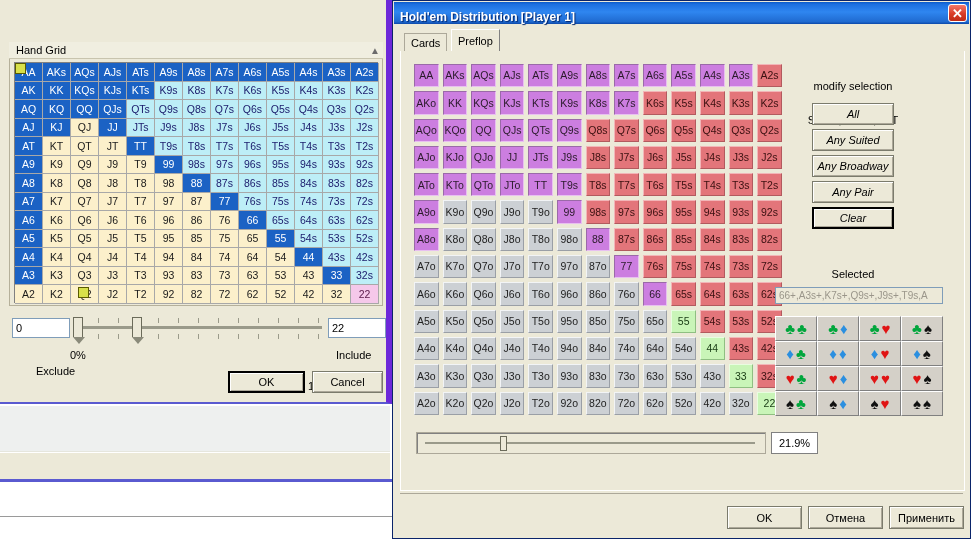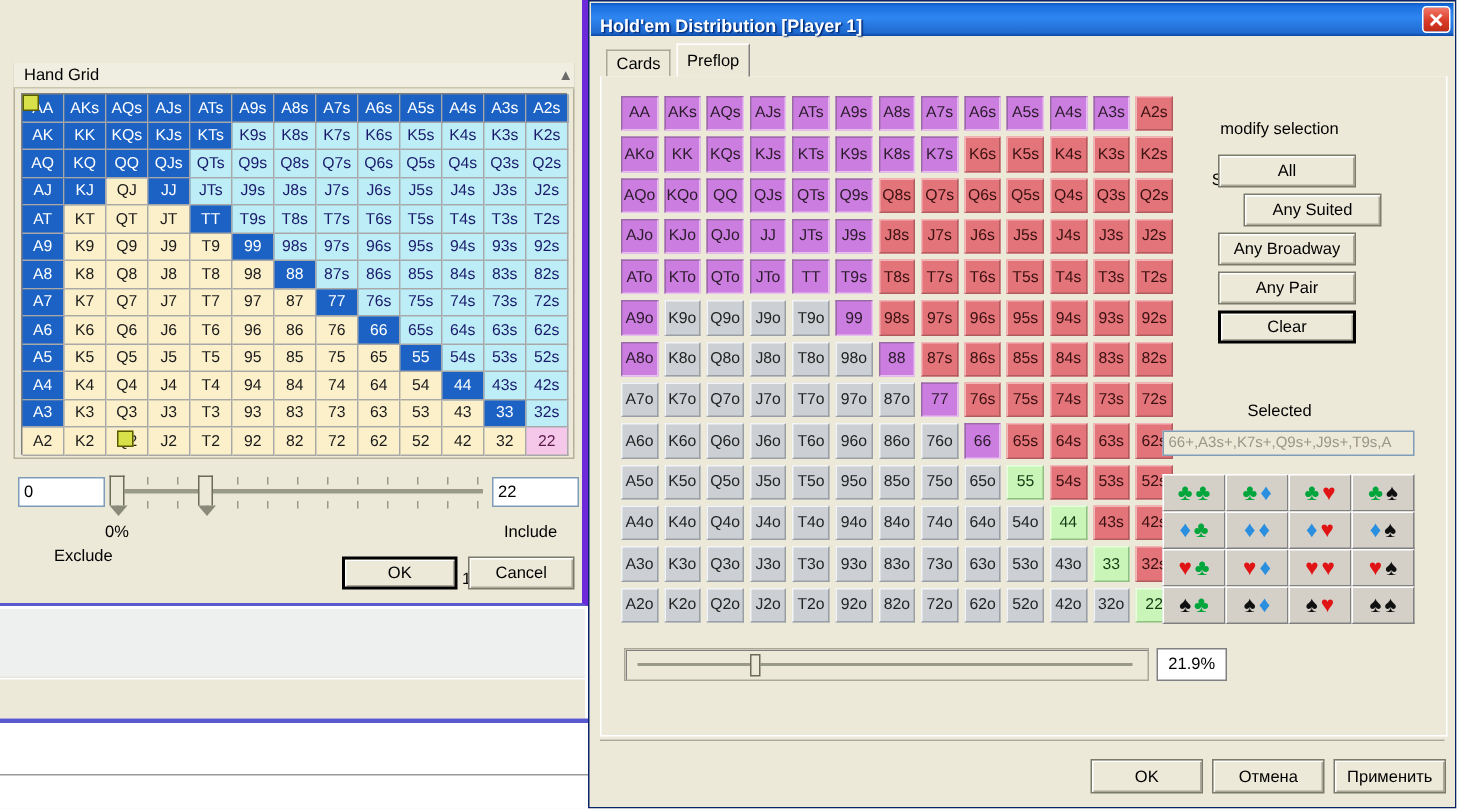--- a/index.html
+++ b/index.html
@@ -9,21 +9,21 @@
     overflow: hidden;
     font-family: "Liberation Sans", sans-serif;
     background: #ffffff;
   }
   #root { position: relative; width: 971px; height: 539px; background:#ffffff; }
 
   
   #left-window {
     position: absolute; left: 0; top: 0; width: 392px; height: 404px;
     background: #ece9d8;
-    border-right: 4px solid #6d28d9;
+    border-right: 6px solid #6d28d9;
     border-bottom: 2px solid #5a5ad0;
   }
   .groupbox {
     position: absolute; left: 9px; top: 42px; width: 374px; height: 264px;
     border: 1px solid #b5b09a;
     background: transparent;
   }
   .groupbox-header {
     position: absolute; left: 9px; top: 42px; width: 374px; height: 17px;
     background: #f0eee0;
@@ -217,25 +217,26 @@
   .rc-green {
     background:#c9f5b8; color:#163a12;
     border-color:#e8fde0 #8fbf82 #8fbf82 #e8fde0;
   }
 
   
   .rp-label {
     position:absolute; font-size:11px; color:#000; text-align:center;
   }
   .rbtn {
-    position:absolute; left:812px; height:22px; width:92px;
+    position:absolute; left:812px; height:22px; width:82px;
     background:#ece9d8; border:1px solid #7b7b6c;
     font-size:11px; color:#000;
     display:flex; align-items:center; justify-content:center;
     box-shadow: inset 1px 1px 0 #ffffff, inset -1px -1px 0 #aca899;
+    font-style: italic;
   }
   .rbtn.emph { border:2px solid #000000; }
 
   #selected-input {
     position:absolute; left:775px; top:287px; width:168px; height:17px;
     background:#ece9d8; border:1px solid #7f9db9;
     font-size:10px; color:#9a968a;
     padding:1px 3px; overflow:hidden; white-space:nowrap;
     display:flex; align-items:center;
   }
@@ -1059,21 +1060,21 @@
       </div>
       <div class="rcellwrap">
         <div class="rcell rc-green">22</div>
       </div>
     </div>
 
   <div class="rp-label" style="left:790px; top:66px; width:126px;margin-top:48px;">SHIFT, CTRL, ALT</div>
   <div class="rp-label" style="left:790px; top:80px; width:126px;">modify selection</div>
 
   <div class="rbtn" style="top:103px;">All</div>
-  <div class="rbtn" style="top:129px;margin-left:17px;">Any Suited</div>
+  <div class="rbtn" style="top:129px;">Any Suited</div>
   <div class="rbtn" style="top:155px;">Any Broadway</div>
   <div class="rbtn" style="top:181px;">Any Pair</div>
   <div class="rbtn emph" style="top:207px;">Clear</div>
 
   <div class="rp-label" style="left:790px; top:268px; width:126px;">Selected</div>
   <div id="selected-input">
     <span>66+,A3s+,K7s+,Q9s+,J9s+,T9s,A</span>
   </div>
 
   <div id="suit-grid">

